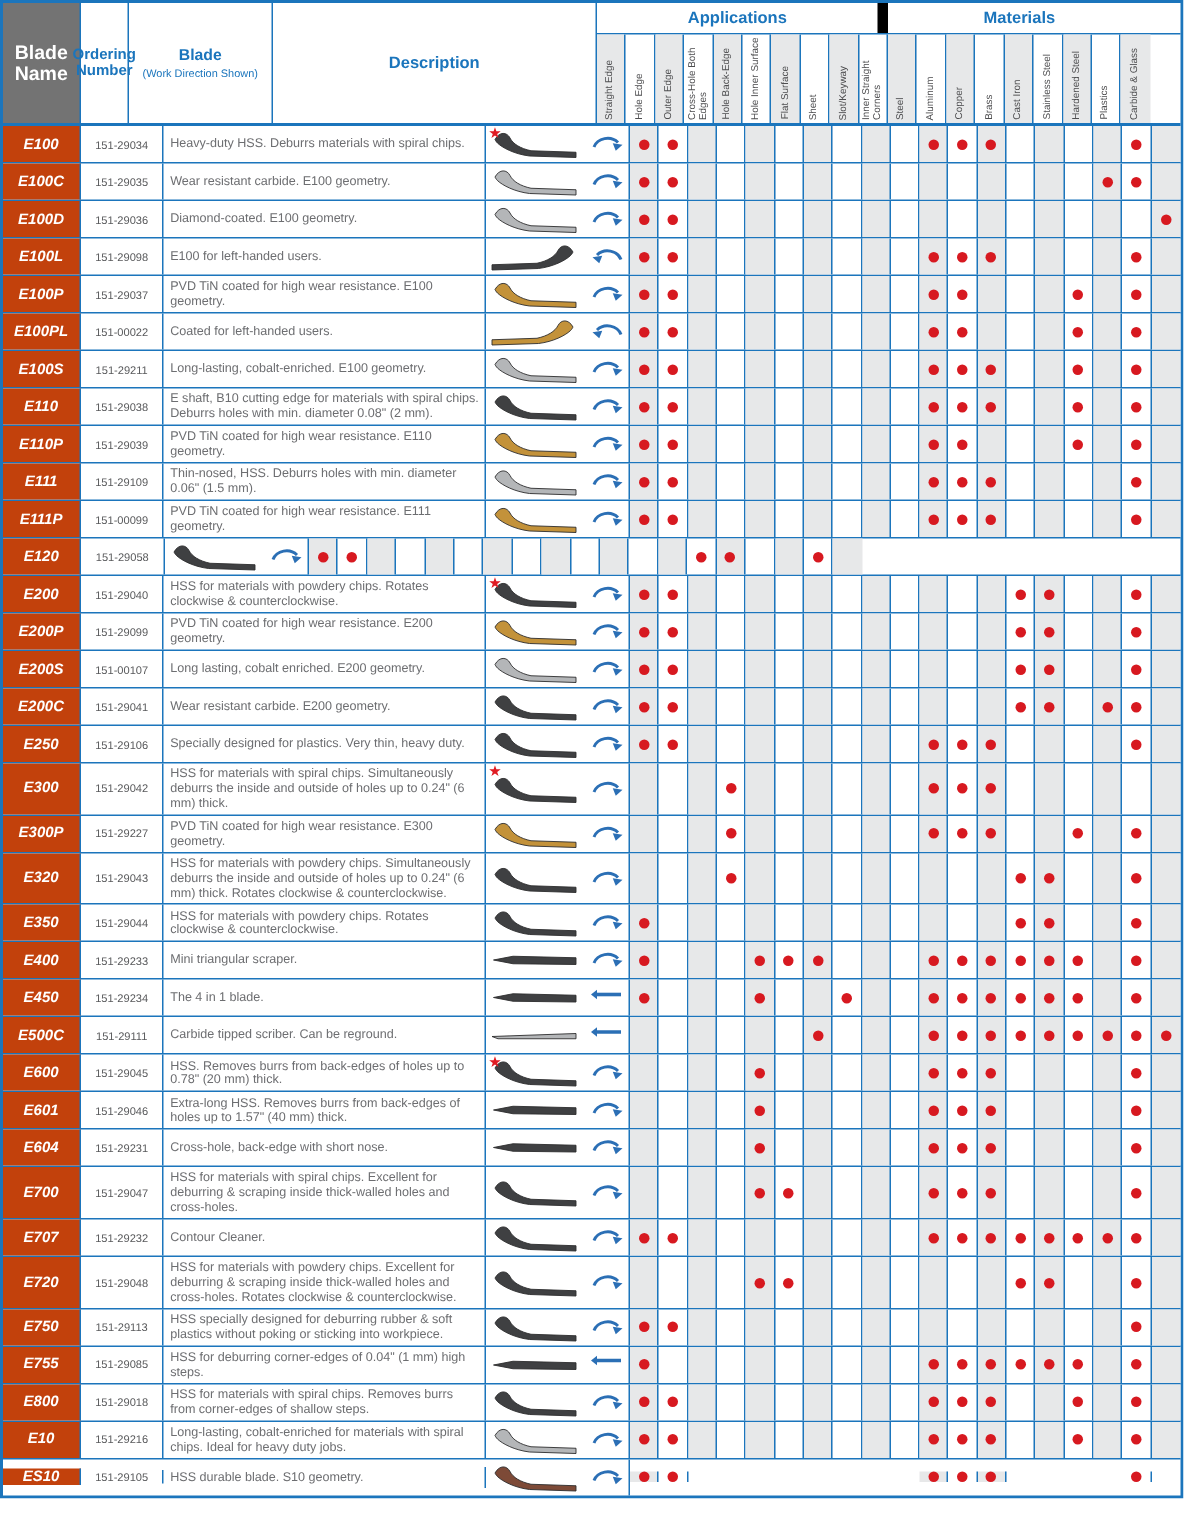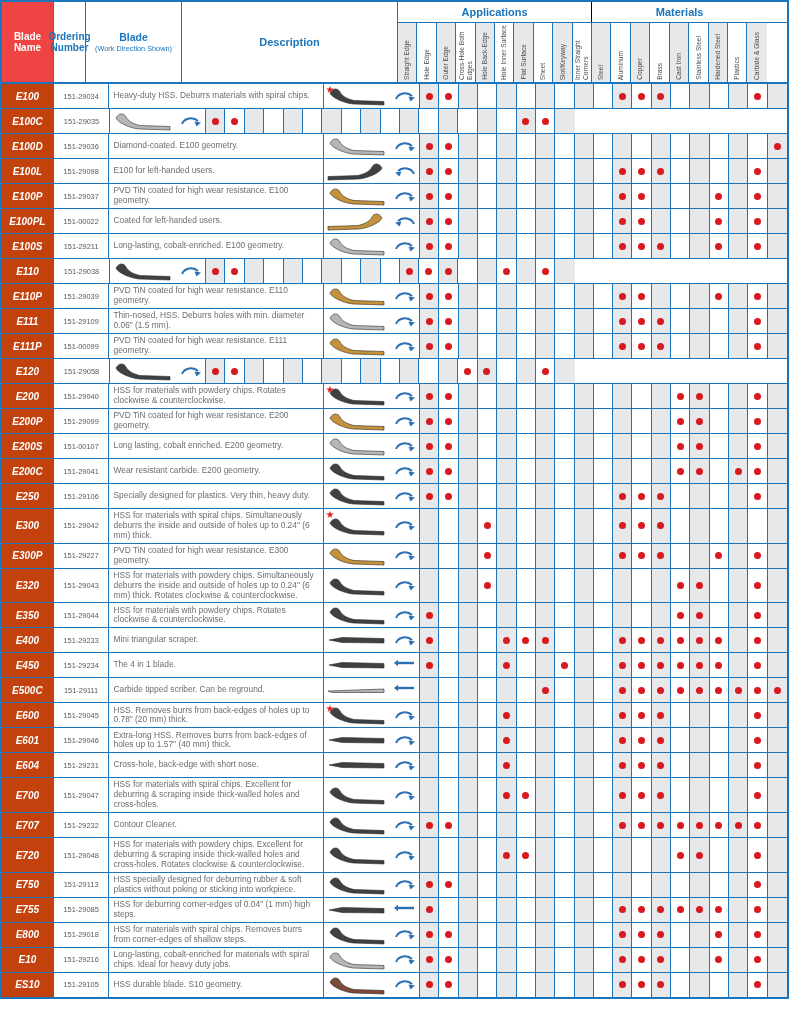--- a/index.html
+++ b/index.html
@@ -3,41 +3,41 @@
 <meta charset="utf-8">
 <style>
   * { box-sizing: border-box; margin: 0; padding: 0; }
   body { background: #fff; font-family: "Liberation Sans", sans-serif; }
   .page { width: 789px; border: 2px solid #1b75bc; background:#fff; }
 
   
   .hdr { display: flex; border-bottom: 2px solid #1b75bc; height: 82px; }
   .hcell { border-right: 1px solid #1b75bc; display:flex; align-items:center; justify-content:center;
            text-align:center; font-weight:bold; color:#1b75bc; }
-  .hc-name  { width: 52px; background:#ef4444; color:#fff; font-size:10px; line-height:1.1; }
+  .hc-name  { width: 52px; background:#737373; color:#fff; font-size:13px; line-height:1.1; }
   .hc-order { width: 32px; font-size:10px; line-height:1.1; }
   .hc-desc  { width: 216px; font-size:11px; }
   .hc-blade { width: 96px; flex-direction:column; font-size:10.5px; }
   .hc-blade .sub { font-weight:normal; font-size:7.3px; margin-top:1px; }
   .hdr-right { flex:1; display:flex; flex-direction:column; }
   .bandrow { display:flex; height: 21px; border-bottom:1px solid #1b75bc; }
   .band { display:flex; align-items:center; justify-content:center; font-weight:bold;
           color:#1b75bc; font-size:11px; }
-  .band-apps { width: 194.2px; border-right:1px solid #000000; }
+  .band-apps { width: 194.2px; border-right:7px solid #000000; }
   .band-mats { width: 174.8px; }
   .vrow { display:flex; flex:1; }
   .vcell { width: 19.42px; border-right:1px solid #1b75bc; display:flex; align-items:flex-end;
            justify-content:center; overflow:hidden; padding-bottom:2px; }
   .vcell:last-child, .hdr .hcell:last-child { border-right:none; }
   .vlabel { writing-mode: vertical-rl; transform: rotate(180deg); font-size:6.6px;
             color:#4d4d4f; line-height:1.15; max-height:57px; }
 
   
   .row { display:flex; border-bottom:1px solid #1b75bc; min-height:24px; }
-  .row:last-child { border-bottom:none; }
+  .row:last-child { border-bottom:none;align-items:center; }
   .c { border-right:1px solid #1b75bc; display:flex; align-items:center; }
   .c-name  { width:52px; background:#c2410c; color:#fff; font-weight:bold; font-style:italic;
              font-size:10px; justify-content:center; }
   .c-order { width:56px; font-size:7.4px; color:#58595b; justify-content:center; }
   .c-desc  { width:216px; font-size:8.4px; color:#6d6e71; line-height:1.18; padding:2px 4px; }
   .c-blade { width:96px; position:relative; justify-content:center; padding:1px 2px; }
   .mark { width:19.42px; justify-content:center; }
   .mark:last-child { border-right:none; }
   .shade { background:#e7e8e9; }
   .dot { width:7px; height:7px; border-radius:50%; background:#d71920; }
@@ -170,20 +170,21 @@
         <div class="c mark"></div>
         <div class="c mark shade"></div>
         <div class="c mark">
           <span class="dot"></span>
         </div>
         <div class="c mark shade"></div>
       </div>
       <div class="row">
         <div class="c c-name">E100C</div>
         <div class="c c-order">151-29035</div>
+        <div class="c c-desc">Wear resistant carbide. E100 geometry.</div>
         <div class="c c-blade">
           <span class="bladewrap">
             <svg class="blade-svg" width="60" height="22" viewBox="0 0 60 22">
               <path d="M4 8 C7 2.5 12 3 14 7 C16 11 21 14 28 15.5 L58 16.5 L58 20 L27 19 C17 17.8 9 13.5 5.8 10.5 C4.6 9.4 4 8 4 8 Z" fill="#b4b6b8" stroke="#2c2c2e" stroke-width="0.6"></path>
             </svg>
             <span><svg class="arrow-svg" width="22" height="15" viewBox="0 0 22 15">
                 <path d="M2 12 A 9.5 8.5 0 0 1 18 9" fill="none" stroke="#2b6fb5" stroke-width="2"></path>
                 <polygon points="14.5,9.5 21,10.5 16.5,14.5" fill="#2b6fb5"></polygon>
               </svg></span>
           </span>
@@ -443,20 +444,21 @@
         </div>
         <div class="c mark shade"></div>
         <div class="c mark">
           <span class="dot"></span>
         </div>
         <div class="c mark shade"></div>
       </div>
       <div class="row">
         <div class="c c-name">E110</div>
         <div class="c c-order">151-29038</div>
+        <div class="c c-desc">E shaft, B10 cutting edge for materials with spiral chips. Deburrs holes with min. diameter 0.08" (2 mm).</div>
         <div class="c c-blade">
           <span class="bladewrap">
             <svg class="blade-svg" width="60" height="22" viewBox="0 0 60 22">
               <path d="M4 8 C7 2.5 12 3 14 7 C16 11 21 14 28 15.5 L58 16.5 L58 20 L27 19 C17 17.8 9 13.5 5.8 10.5 C4.6 9.4 4 8 4 8 Z" fill="#3f4042" stroke="#2c2c2e" stroke-width="0.6"></path>
             </svg>
             <span><svg class="arrow-svg" width="22" height="15" viewBox="0 0 22 15">
                 <path d="M2 12 A 9.5 8.5 0 0 1 18 9" fill="none" stroke="#2b6fb5" stroke-width="2"></path>
                 <polygon points="14.5,9.5 21,10.5 16.5,14.5" fill="#2b6fb5"></polygon>
               </svg></span>
           </span>

